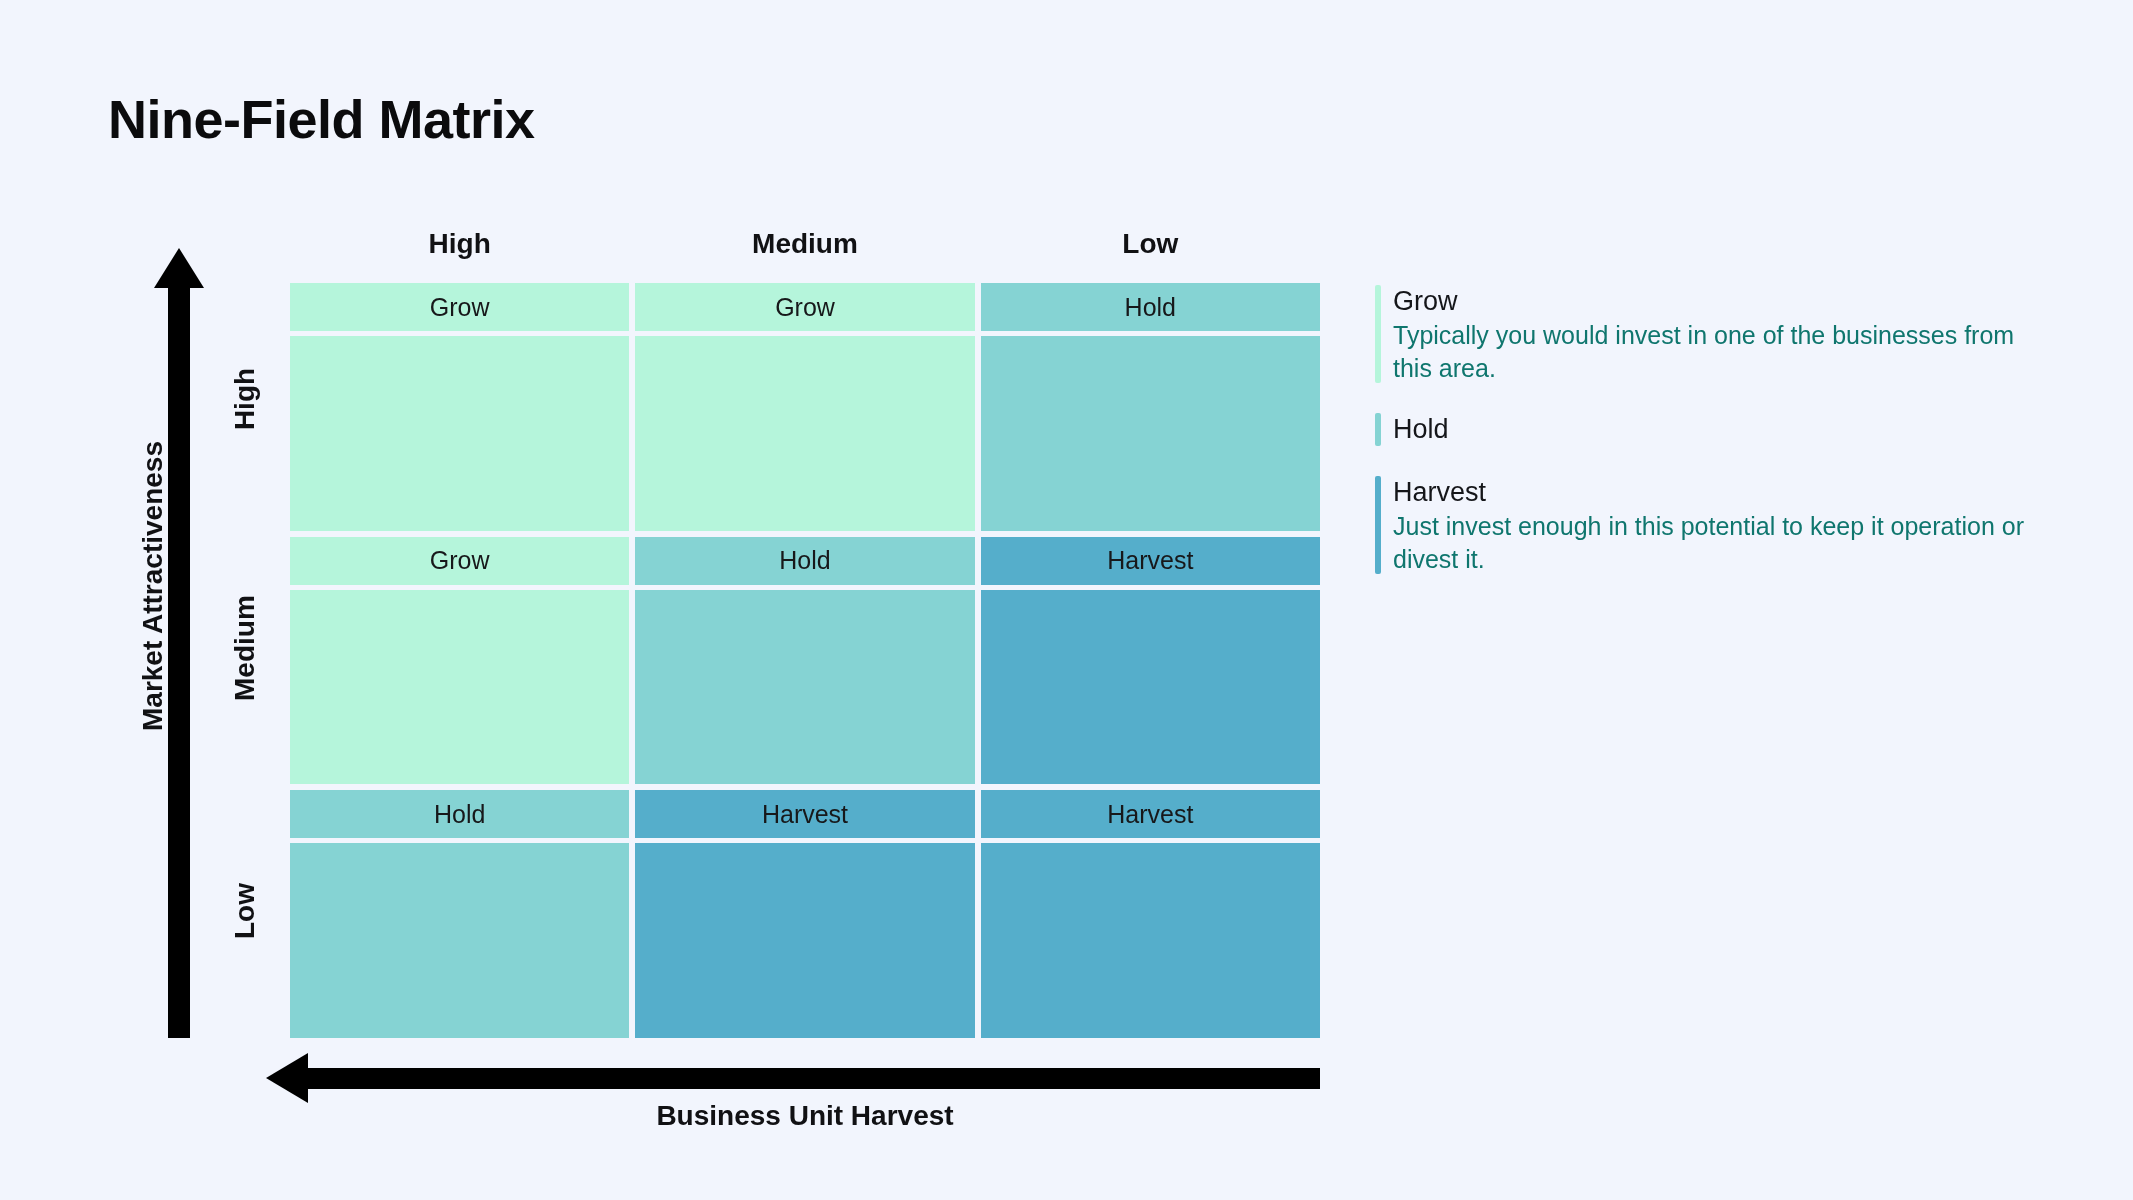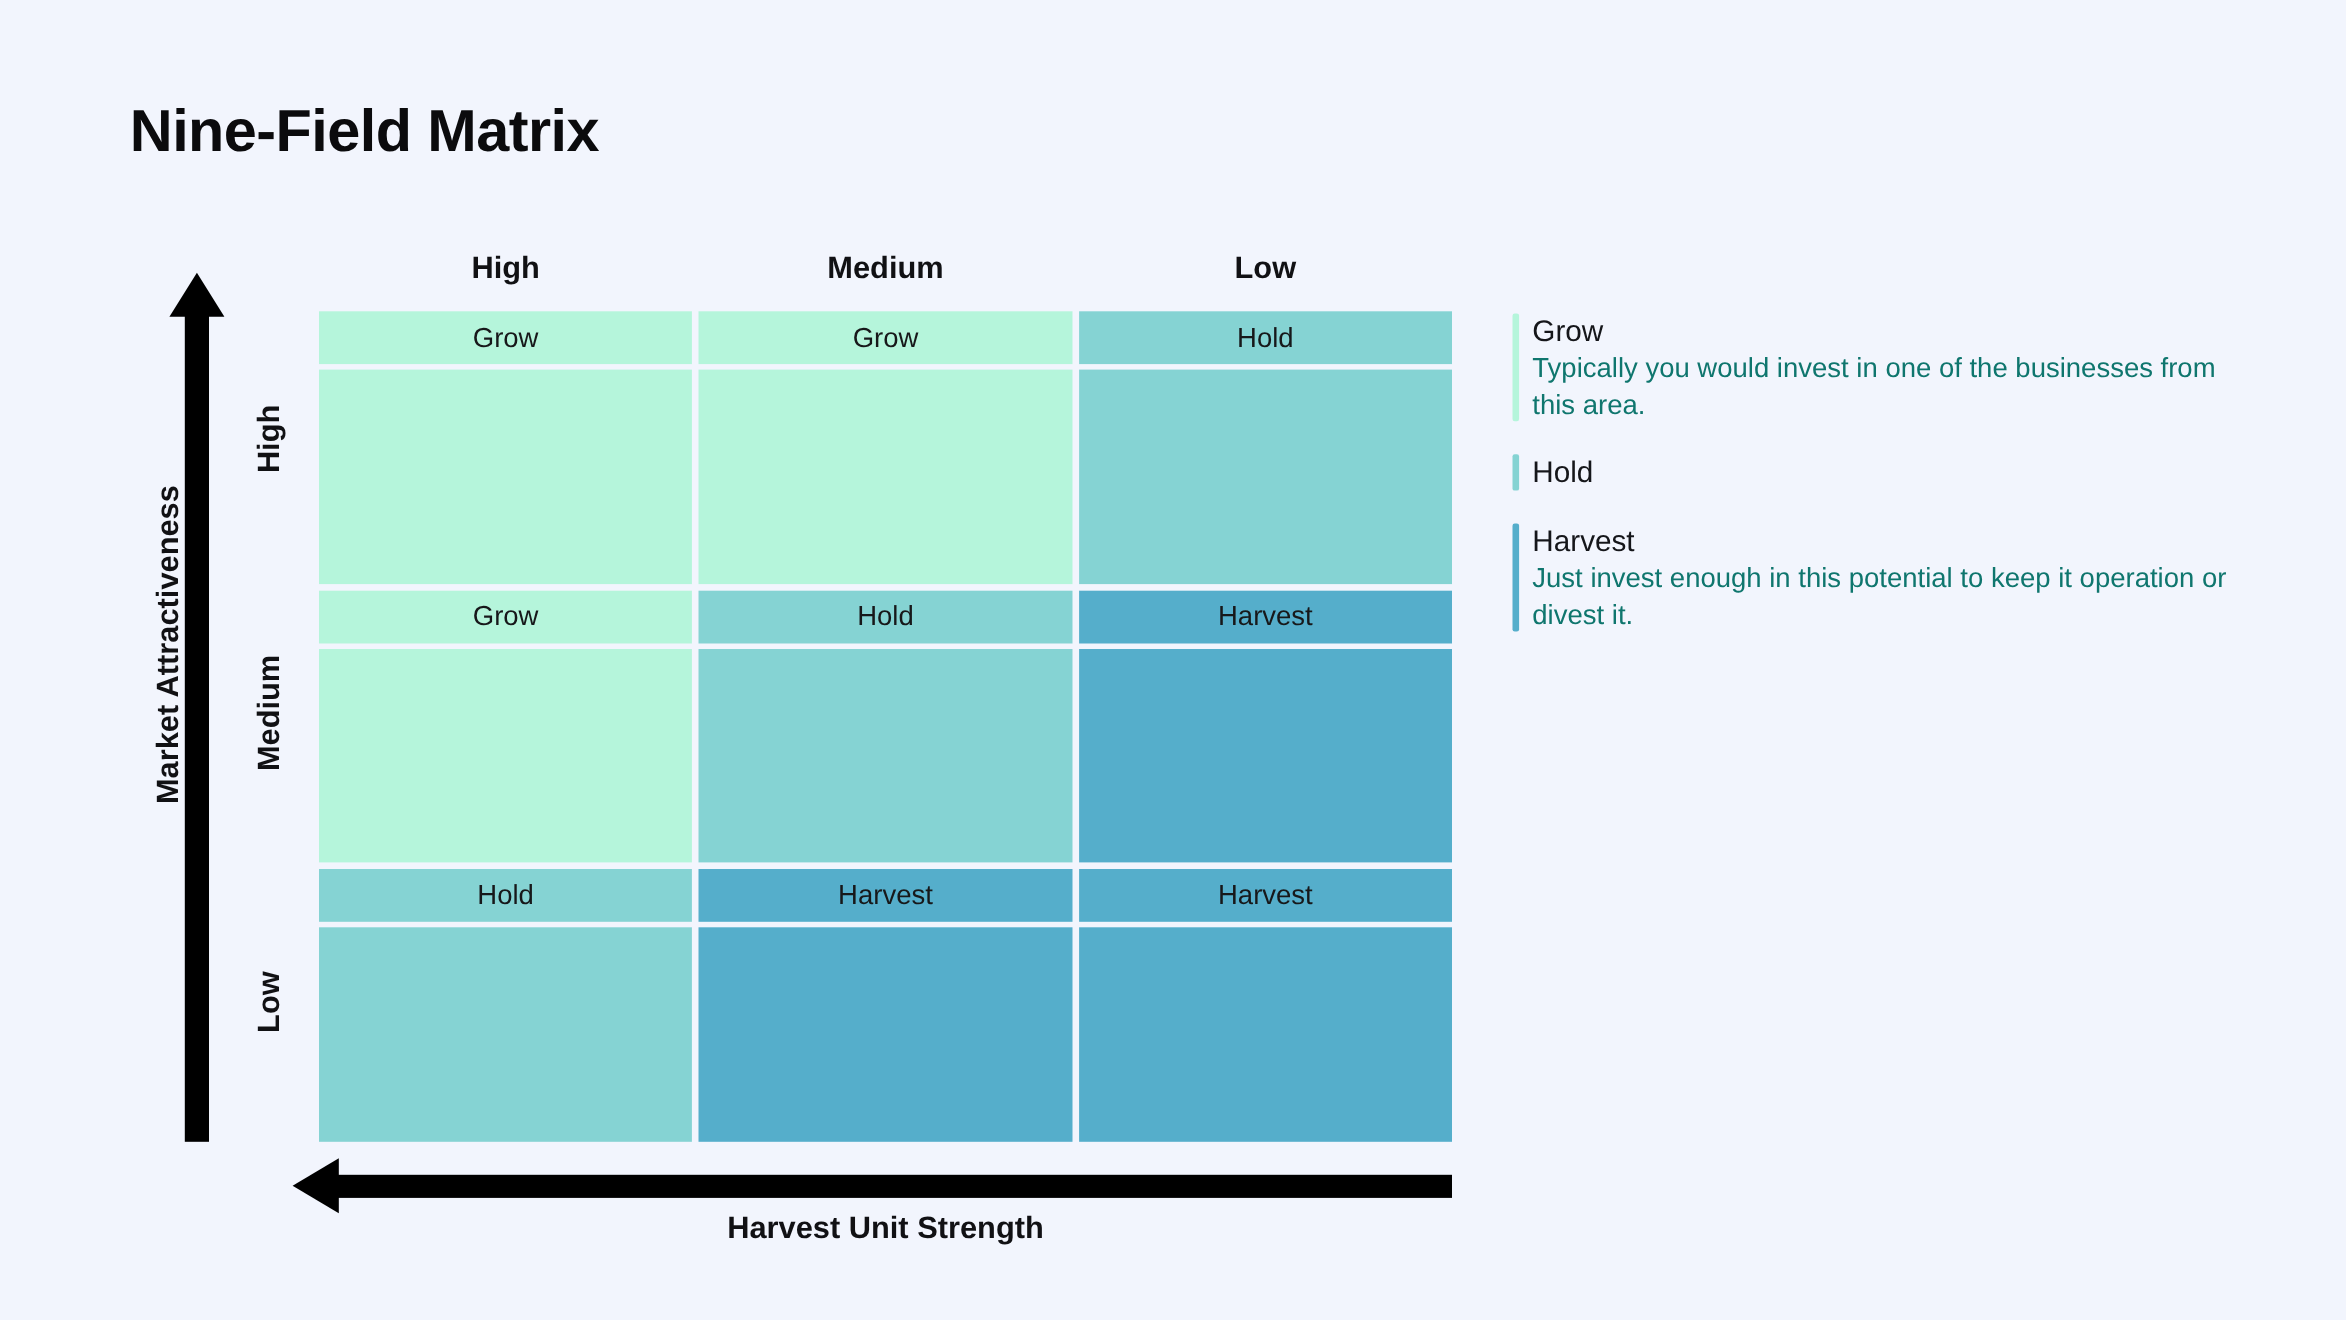--- a/index.html
+++ b/index.html
@@ -11,21 +11,21 @@
     height: 1200px;
     background: #f2f5fd;
     font-family: "Liberation Sans", sans-serif;
     overflow: hidden;
     position: relative;
   }
 
   
   #page-title {
     position: absolute;
-    left: 118px;
+    left: 108px;
     top: 88px;
     font-size: 54px;
     font-weight: bold;
     color: #0b0b0d;
     letter-spacing: -0.5px;
     white-space: nowrap;
   }
 
   
   .col-header-row {
@@ -249,21 +249,21 @@
       <div class="cell-body" style="background: rgb(133, 211, 211);"></div>
       <div class="cell-body" style="background: rgb(85, 174, 203);"></div>
       <div class="cell-body" style="background: rgb(85, 174, 203);"></div>
     </div>
   </div>
 
 </div>
 
 <div id="x-arrow-head"></div>
 <div id="x-arrow"></div>
-<div id="x-axis-title">Harvest Unit Strength</div>
+<div id="x-axis-title">Business Unit Harvest</div>
 
 <div id="legend">
   <div class="legend-item">
     <div class="legend-bar" style="background: rgb(181, 245, 219);"></div>
     <div class="legend-title">Grow</div>
     <div class="legend-desc">Typically you would invest in one of the businesses from this area.</div>
   </div>
   <div class="legend-item">
     <div class="legend-bar" style="background: rgb(133, 211, 211);"></div>
     <div class="legend-title">Hold</div>

